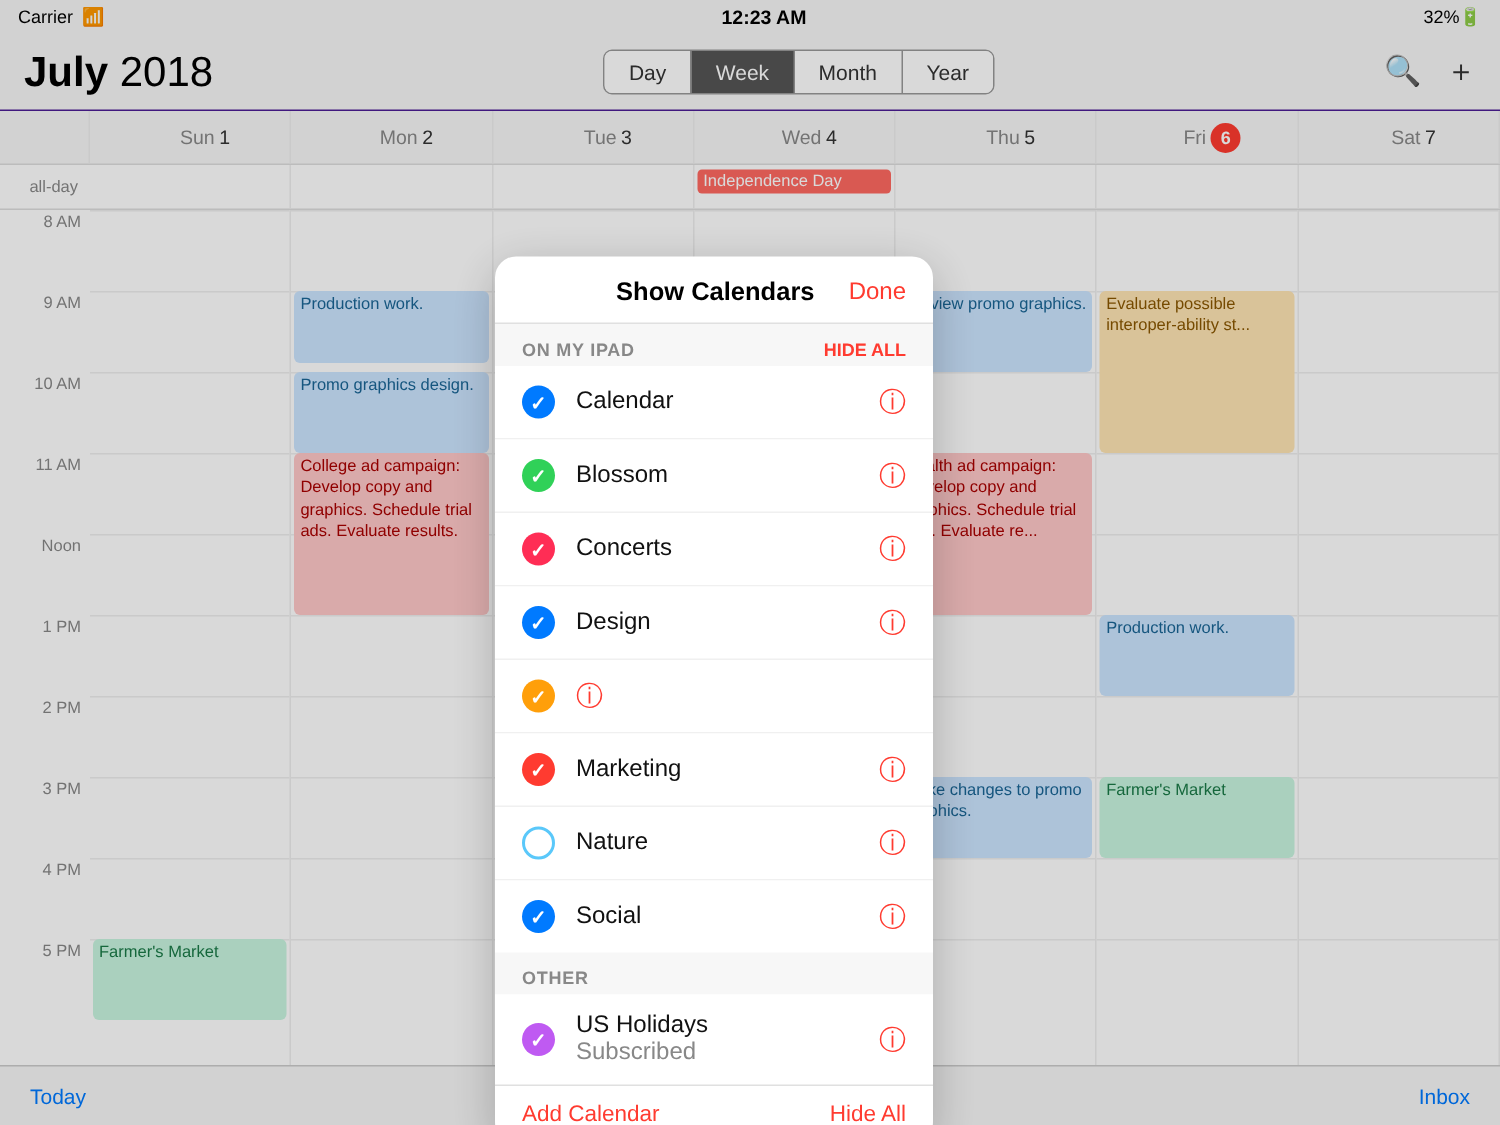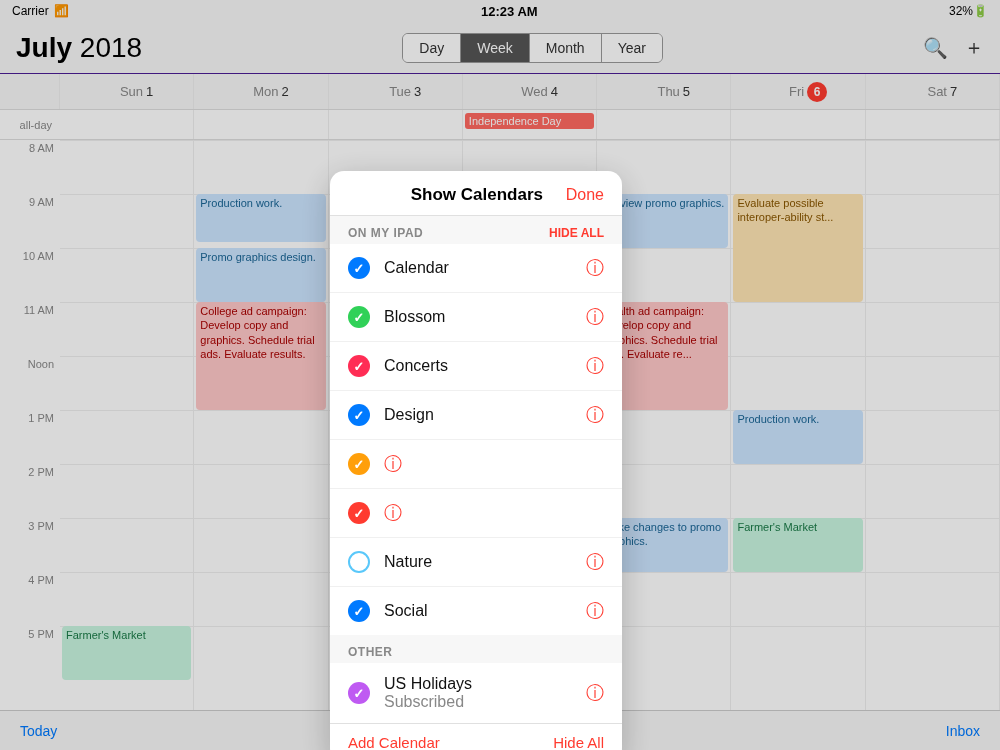--- a/index.html
+++ b/index.html
@@ -374,20 +374,21 @@
       <div class="modal-item">
         <div class="check-circle" style="background: rgb(255, 159, 10); border: none;">
           <span class="checkmark">✓</span>
         </div>
         <span class="info-icon">ⓘ</span>
       </div>
       <div class="modal-item">
         <div class="check-circle" style="background: rgb(255, 59, 48); border: none;">
           <span class="checkmark">✓</span>
         </div>
+        <span class="modal-item-label">Marketing</span>
         <span class="info-icon">ⓘ</span>
       </div>
       <div class="modal-item">
         <div class="check-circle" style="background: rgb(255, 255, 255); border: 2px solid rgb(90, 200, 250);"></div>
         <span class="modal-item-label">Nature</span>
         <span class="info-icon">ⓘ</span>
       </div>
       <div class="modal-item">
         <div class="check-circle" style="background: rgb(0, 122, 255); border: none;">
           <span class="checkmark">✓</span>

